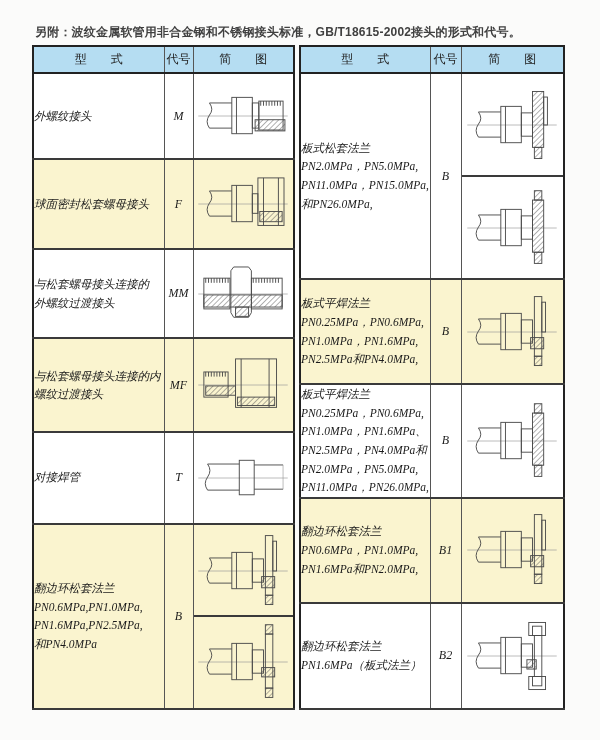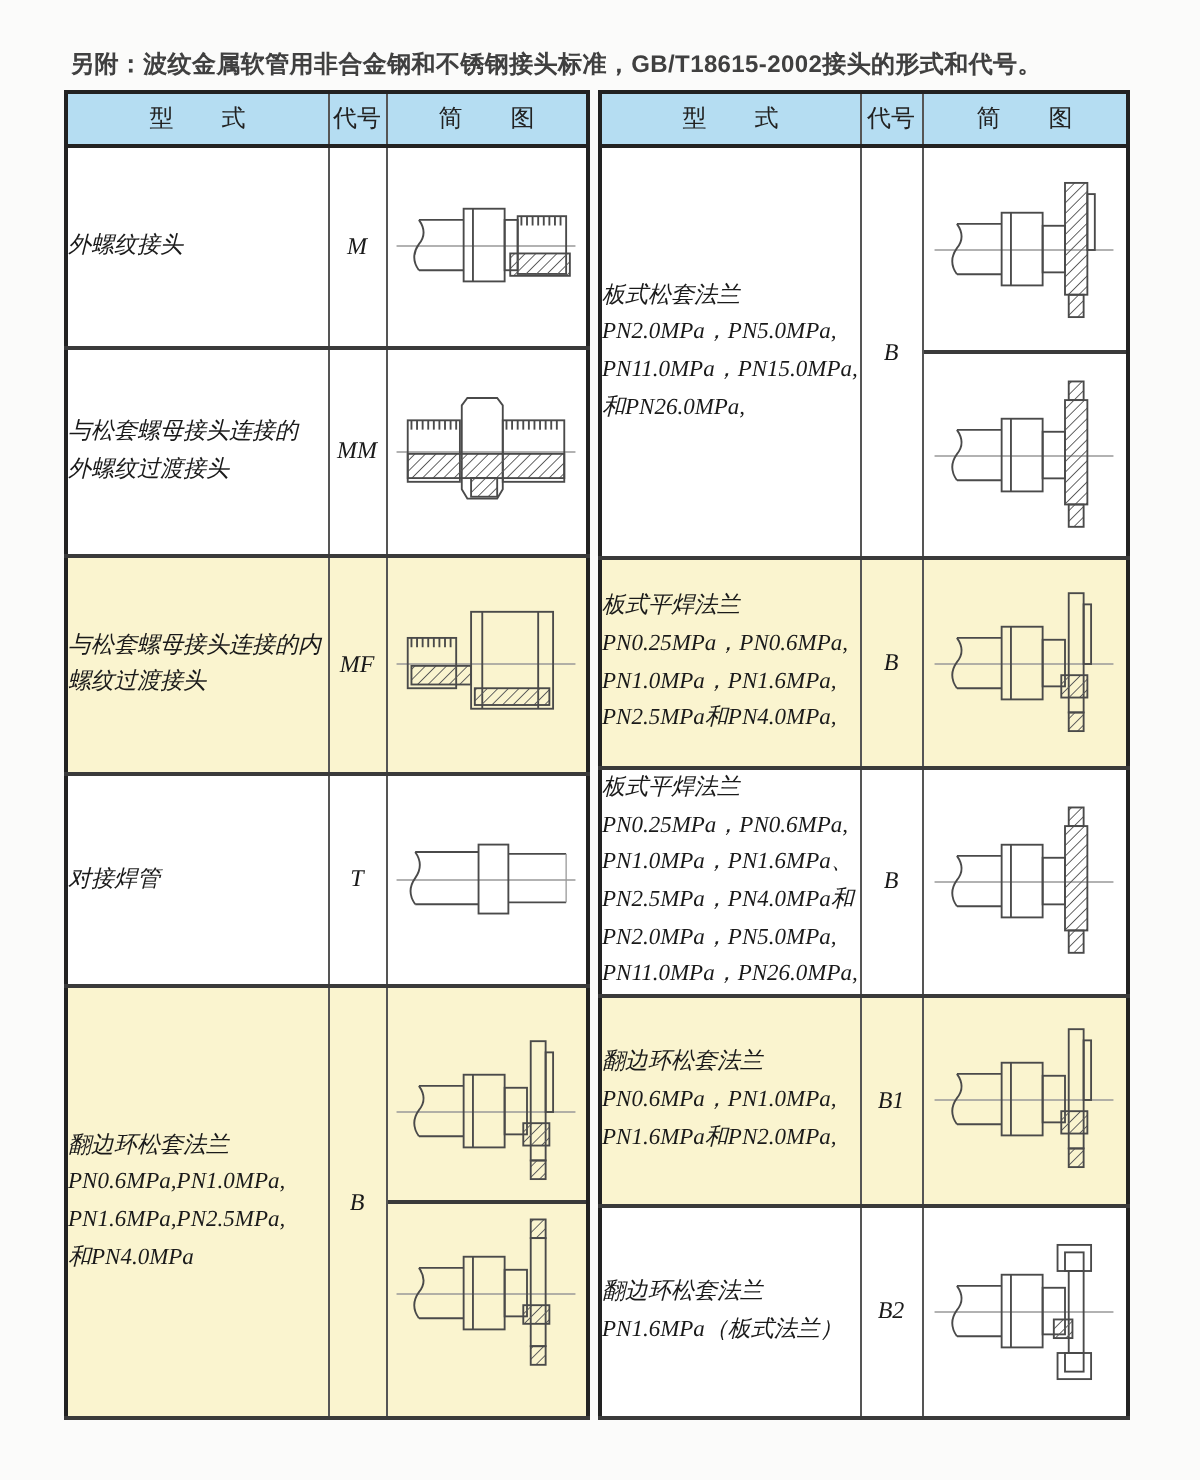--- a/index.html
+++ b/index.html
@@ -80,20 +80,44 @@
                     <line x1="84" y1="28" x2="84" y2="33"></line>
                     <line x1="87" y1="28" x2="87" y2="33"></line>
                     <line x1="90" y1="28" x2="90" y2="33"></line>
                     <rect x="63" y="48" width="32" height="12" class="h"></rect>
                     <rect x="63" y="48" width="32" height="12"></rect>
                   </svg>
                 </div>
               </div>
             </td>
           </tr>
+          <tr class="hl" style="height:88px">
+            <td class="type">球面密封松套螺母接头</td>
+            <td class="code">F</td>
+            <td class="sketch">
+              <div class="dstack" style="height:86px">
+                <div class="dwrap">
+                  <svg class="fit" viewBox="0 0 100 88" width="96" height="82">
+                    <line x1="2" y1="44" x2="98" y2="44" class="cl"></line>
+                    <path d="M14,30 q5,7 0,13 q-5,7 0,14"></path>
+                    <line x1="14" y1="30" x2="38" y2="30"></line>
+                    <line x1="14" y1="57" x2="38" y2="57"></line>
+                    <rect x="38" y="24" width="22" height="39"></rect>
+                    <line x1="43" y1="24" x2="43" y2="63"></line>
+                    <rect x="60" y="33" width="6" height="21"></rect>
+                    <rect x="66" y="16" width="28" height="51"></rect>
+                    <line x1="72" y1="16" x2="72" y2="67"></line>
+                    <line x1="88" y1="16" x2="88" y2="67"></line>
+                    <rect x="68" y="52" width="24" height="11" class="h"></rect>
+                    <rect x="68" y="52" width="24" height="11"></rect>
+                  </svg>
+                </div>
+              </div>
+            </td>
+          </tr>
           <tr class="" style="height:88px">
             <td class="type">与松套螺母接头连接的
 外螺纹过渡接头</td>
             <td class="code">MM</td>
             <td class="sketch">
               <div class="dstack" style="height:86px">
                 <div class="dwrap">
                   <svg class="fit" viewBox="0 0 100 88" width="96" height="82">
                     <line x1="2" y1="44" x2="98" y2="44" class="cl"></line>
                     <rect x="8" y="27" width="28" height="33"></rect>

